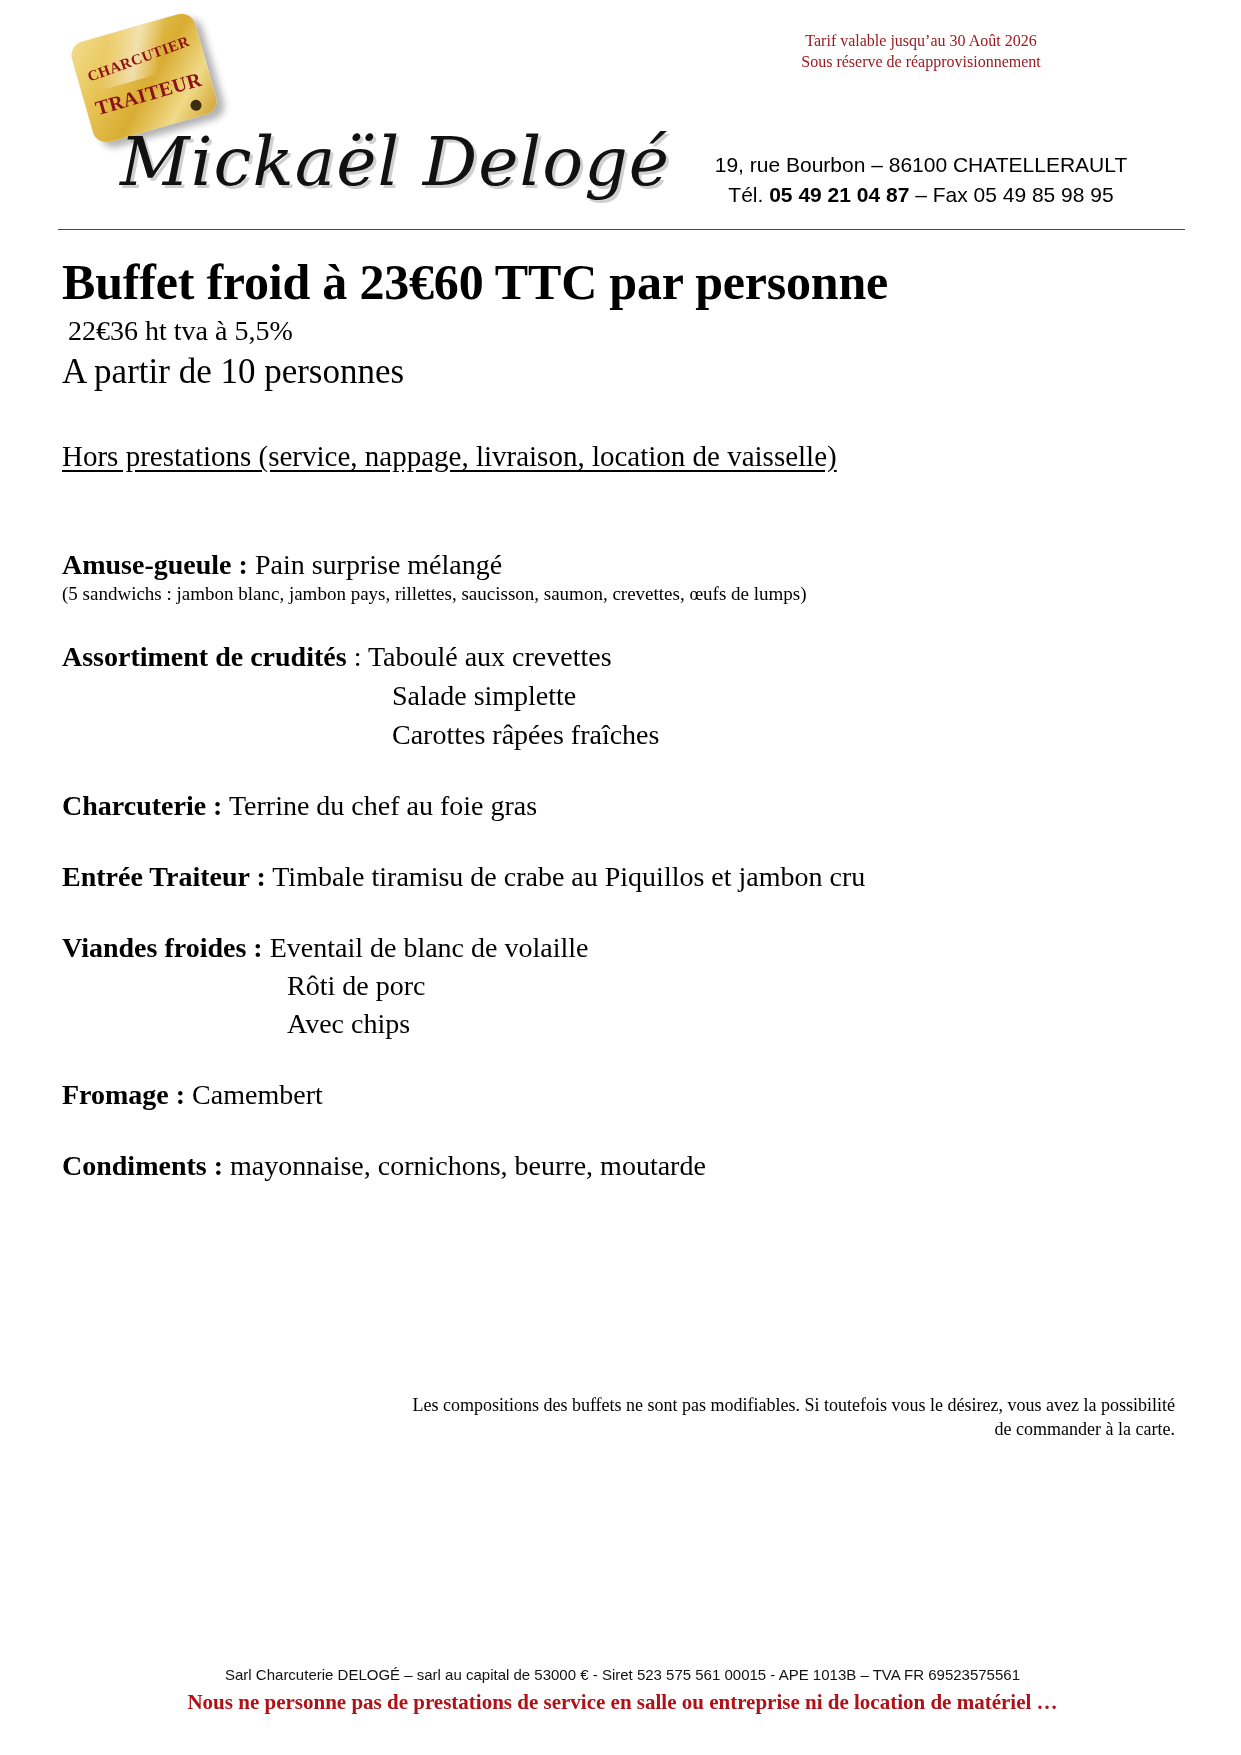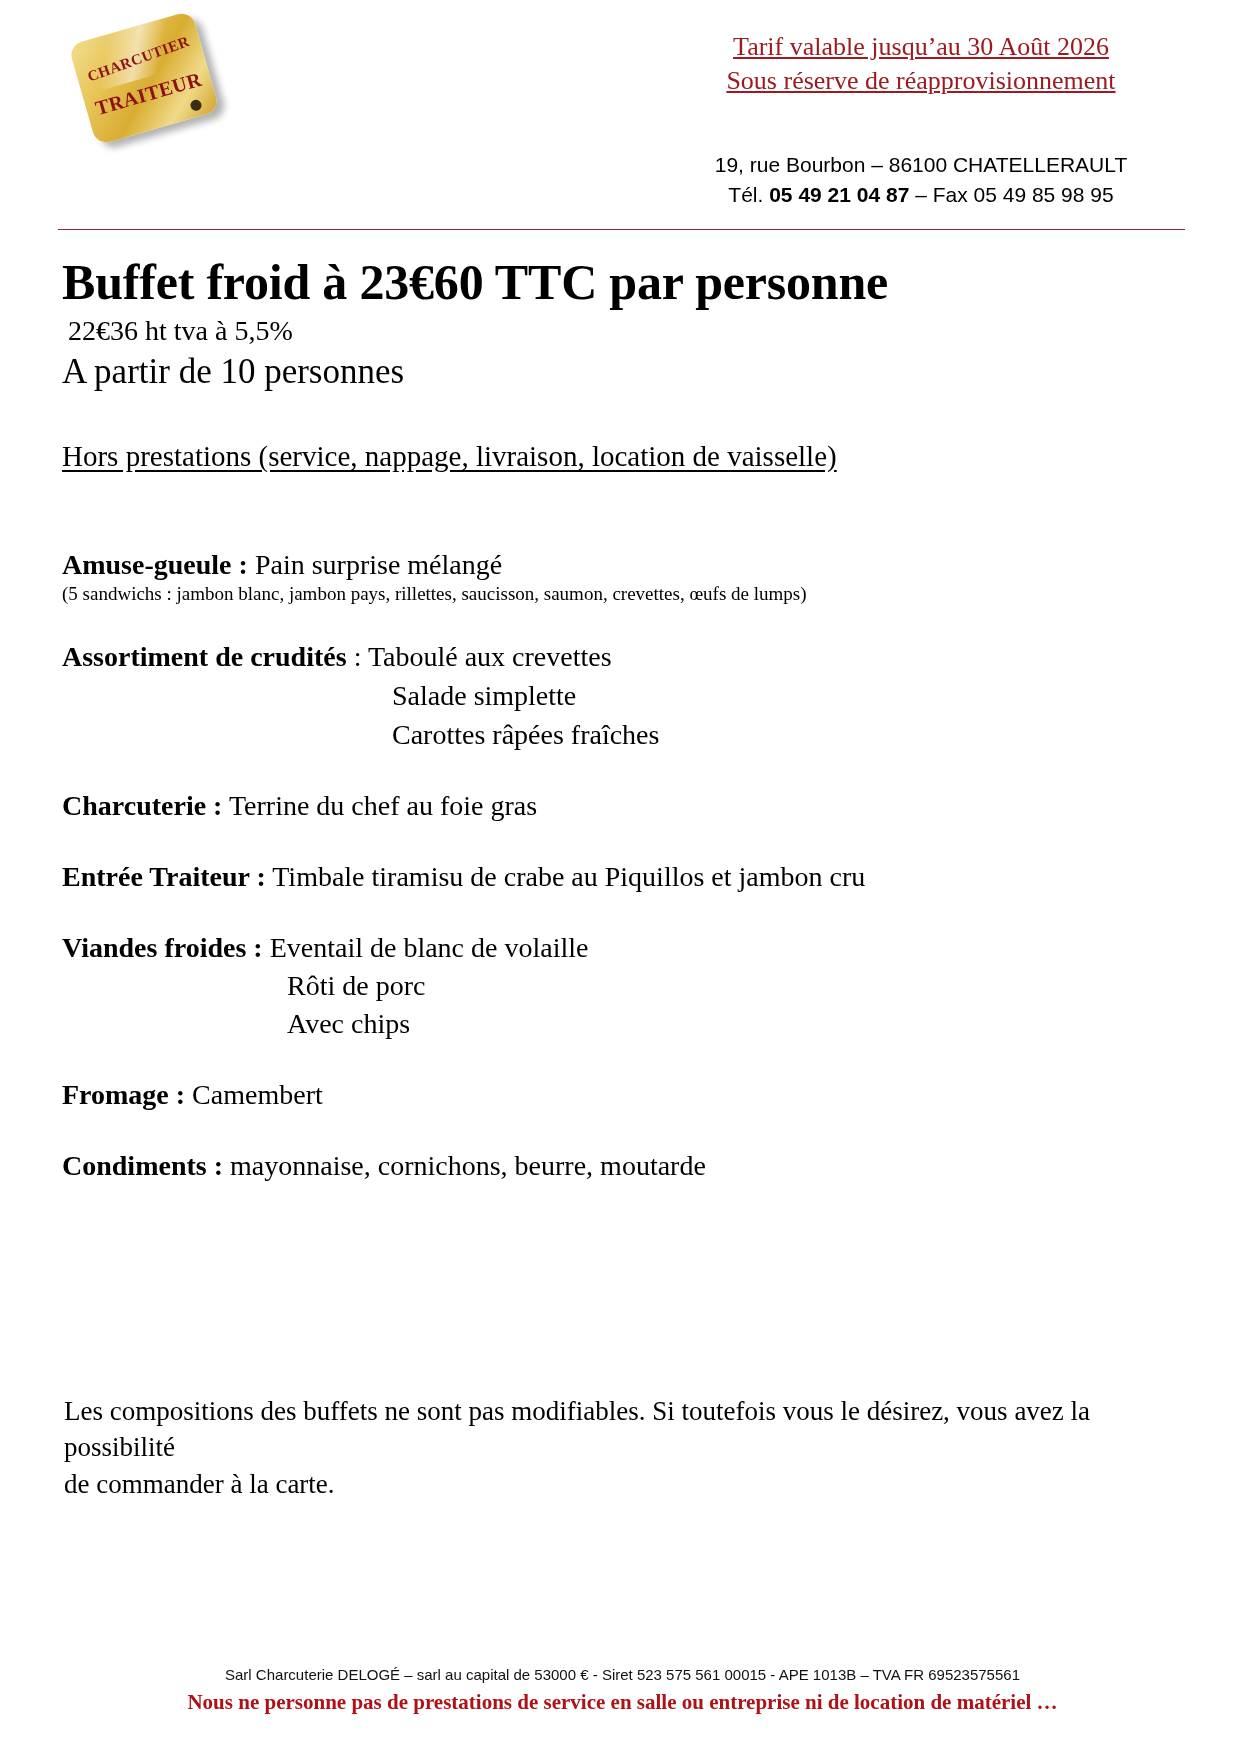--- a/index.html
+++ b/index.html
@@ -88,24 +88,23 @@
 
   .header-right {
     position: absolute;
     right: 60px;
     top: 30px;
     width: 520px;
     text-align: center;
   }
   .validity {
     color: #9b1b21;
-    font-size: 26px;
+    font-size: 16px;
     line-height: 1.32;
     white-space: nowrap;
-    text-decoration: underline;
   }
 
   .contact {
     position: absolute;
     right: 60px;
     top: 150px;
     width: 520px;
     text-align: center;
     font-family: "Liberation Sans", "DejaVu Sans", sans-serif;
     font-size: 21px;
@@ -195,22 +194,23 @@
   .sec-viandes .srow + .srow { margin-top: 5px; }
 
   .gap-m { height: 16px; }
 
   
   .note {
     position: absolute;
     left: 64px;
     right: 66px;
     top: 1393px;
-    font-size: 27px;
+    font-size: 18px;
     line-height: 1.35;
+    text-align: right;
   }
 
   
   .footer {
     position: absolute;
     left: 60px;
     right: 56px;
     bottom: 40px;
     text-align: center;
   }
@@ -236,20 +236,21 @@
 
   <div class="header">
 
     <div class="logo-block">
       <div class="logo-tag">
         <div class="sheen"></div>
         <div class="logo-word w1">CHARCUTIER</div>
         <div class="logo-word w2">TRAITEUR</div>
         <div class="hole"></div>
       </div>
+      <div class="signature">Mickaël Delogé</div>
     </div>
 
     <div class="header-right">
       <div class="validity">Tarif valable jusqu’au 30 Août 2026</div>
       <div class="validity">Sous réserve de réapprovisionnement</div>
     </div>
 
     <div class="contact">
       <div>19, rue Bourbon  –  86100 CHATELLERAULT</div>
       <div><span>Tél. </span><b>05 49 21 04 87</b><span>  –   Fax 05 49 85 98 95</span></div>

